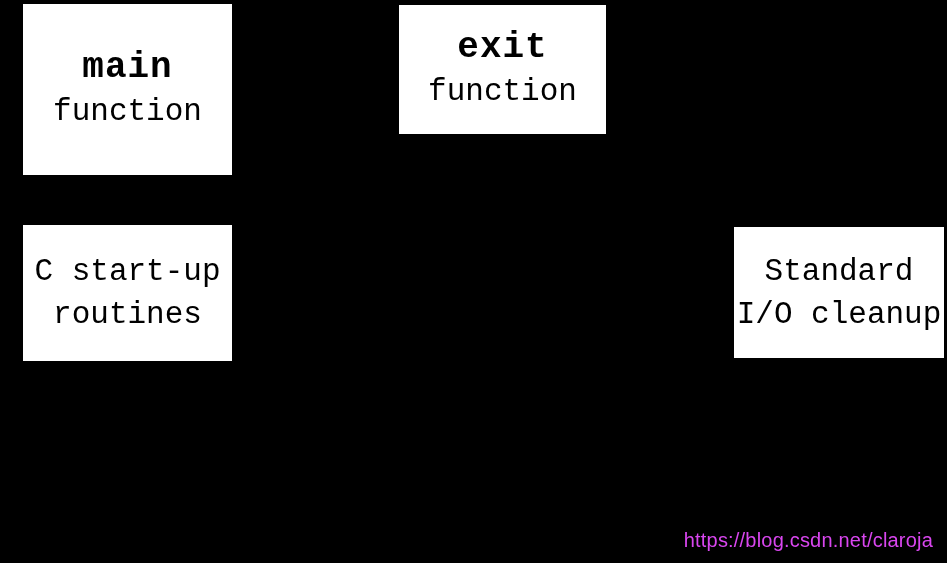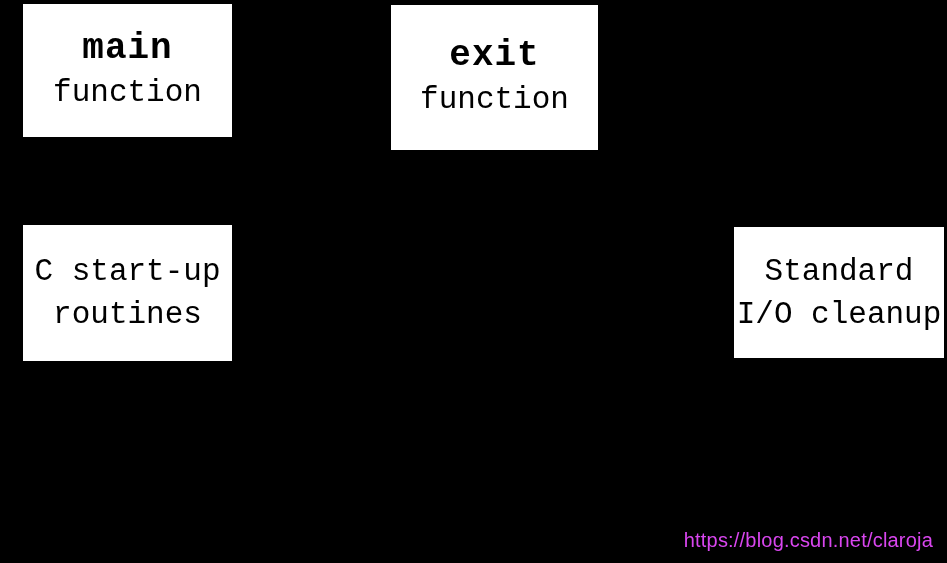--- a/index.html
+++ b/index.html
@@ -25,25 +25,25 @@
     background: #ffffff;
     color: #000000;
     display: flex;
     flex-direction: column;
     align-items: center;
     justify-content: center;
     text-align: center;
   }
   .node-main {
     left: 23px; top: 4px;
-    width: 209px; height: 133px;
+    width: 209px; height: 171px;
   }
   .node-exit {
-    left: 391px; top: 5px;
-    width: 207px; height: 145px;
+    left: 399px; top: 5px;
+    width: 207px; height: 129px;
   }
   .node-cstartup {
     left: 23px; top: 225px;
     width: 209px; height: 136px;
   }
   .node-stdio {
     left: 734px; top: 227px;
     width: 210px; height: 131px;
   }
   .line-code {

